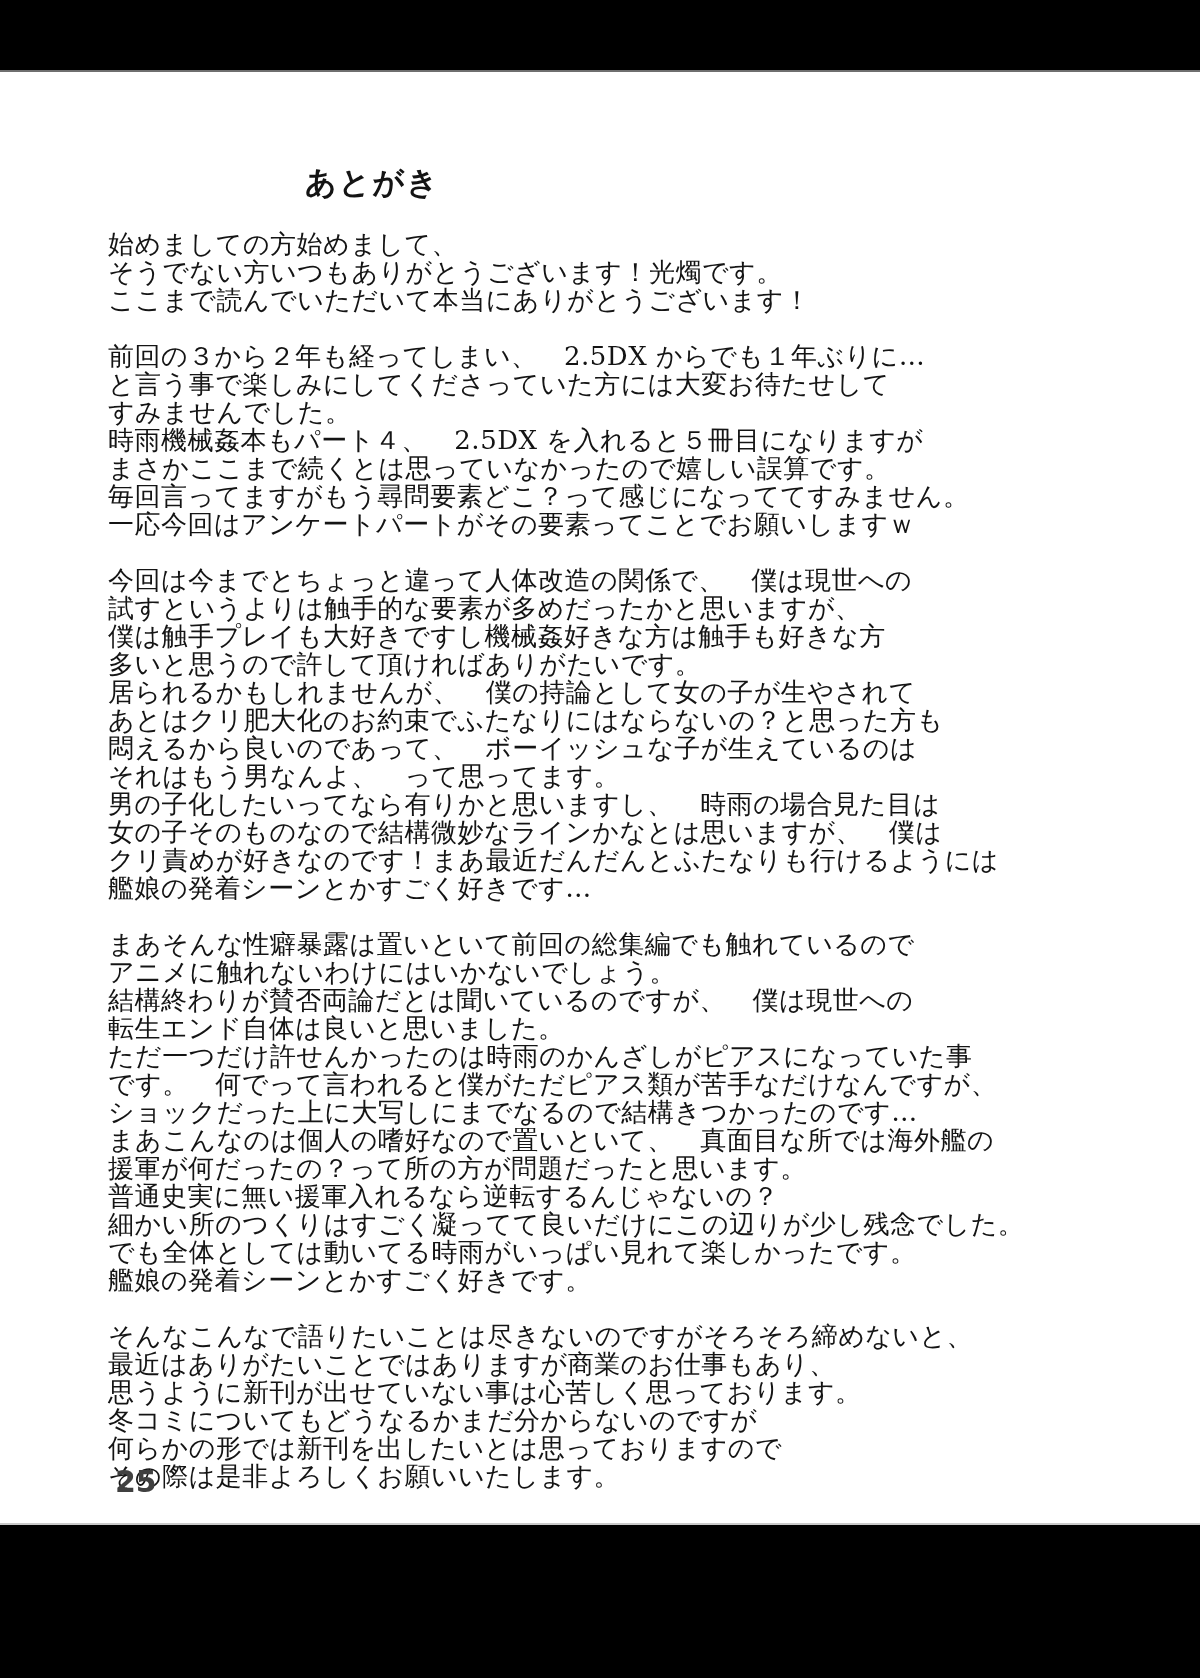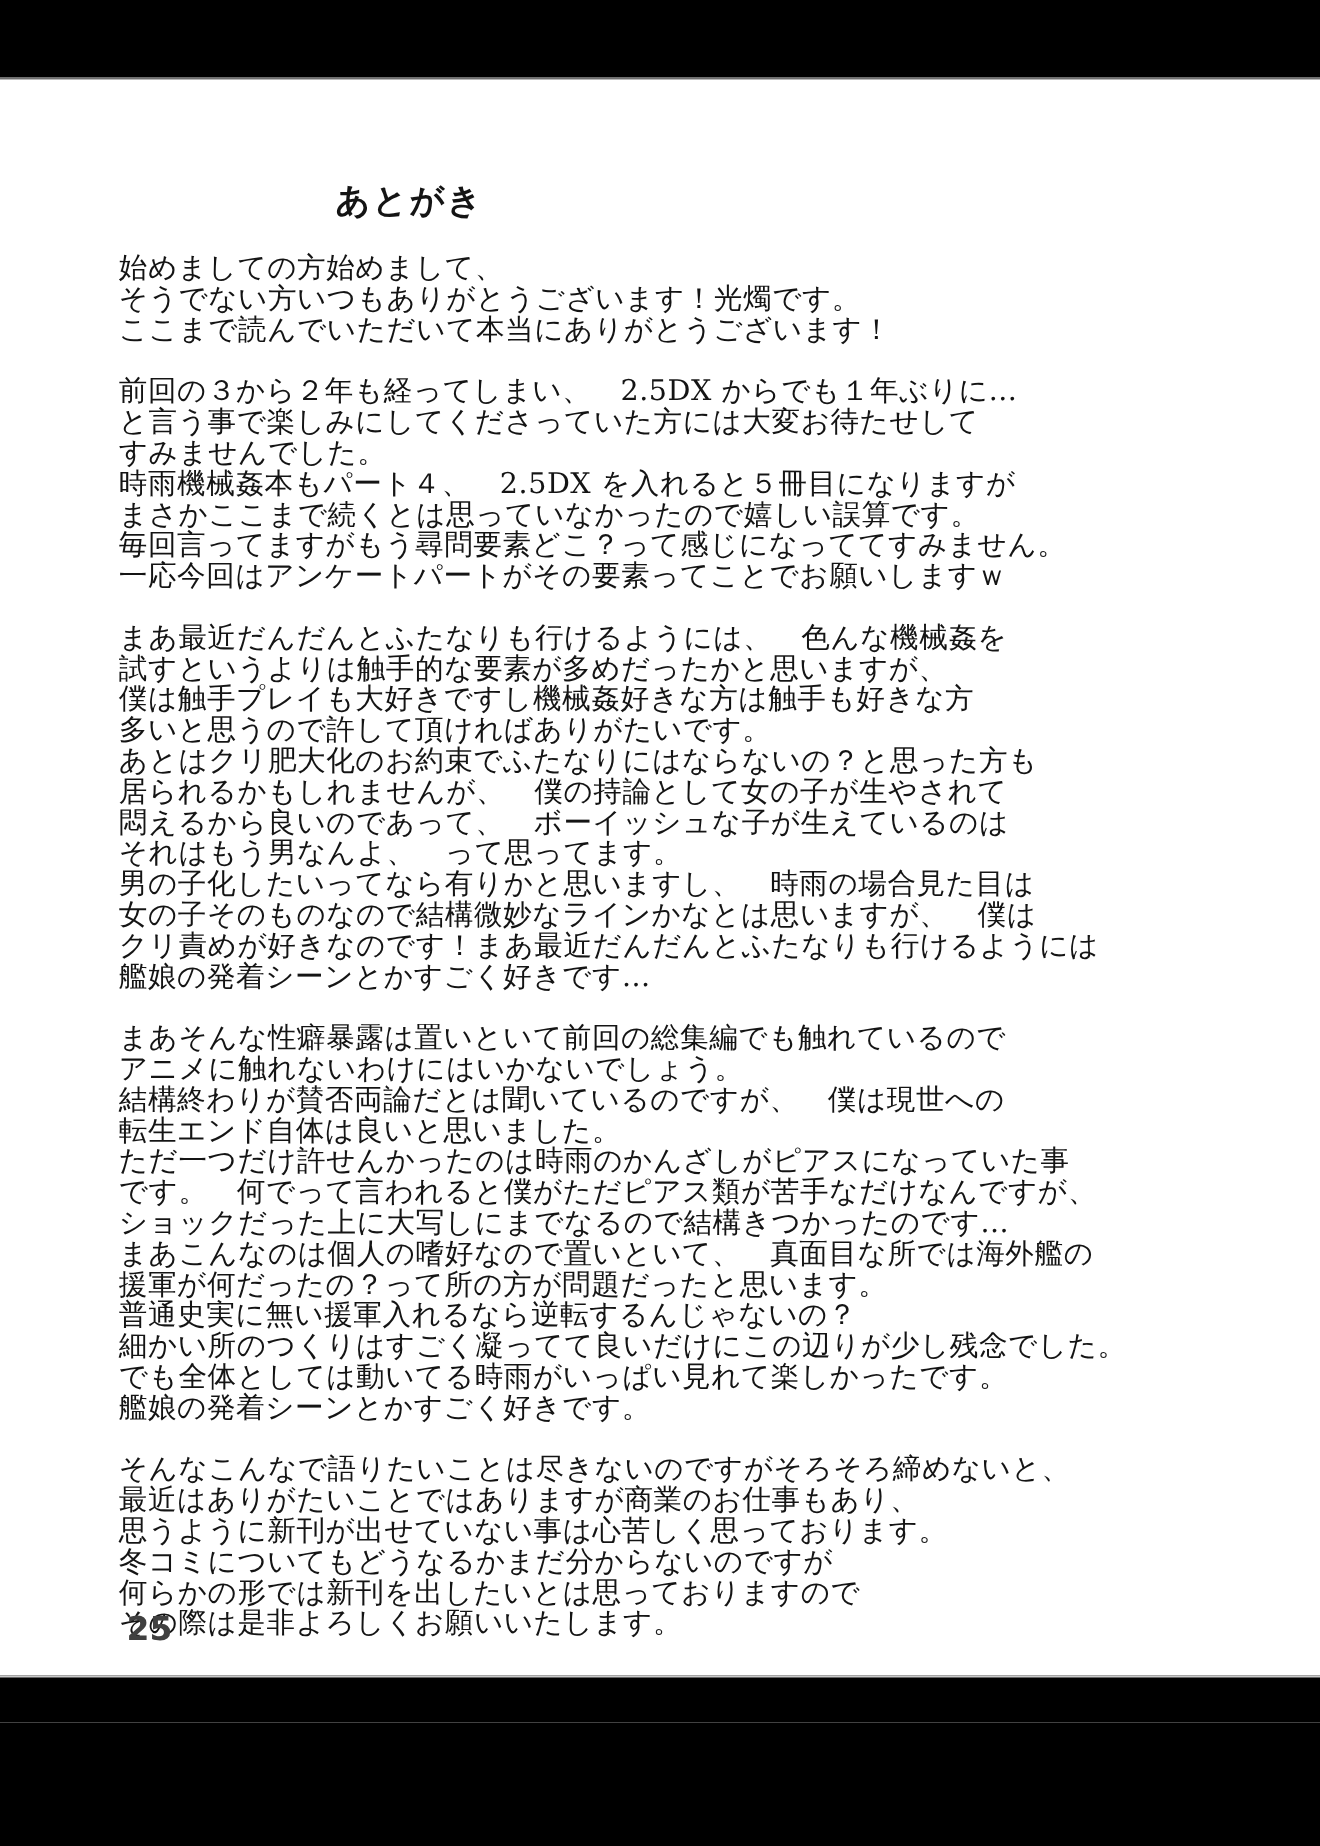--- a/index.html
+++ b/index.html
@@ -87,26 +87,26 @@
     <div class="paragraph">
         <div class="line">前回の３から２年も経ってしまい、　2.5DX からでも１年ぶりに…</div>
         <div class="line">と言う事で楽しみにしてくださっていた方には大変お待たせして</div>
         <div class="line">すみませんでした。</div>
         <div class="line">時雨機械姦本もパート４、　2.5DX を入れると５冊目になりますが</div>
         <div class="line">まさかここまで続くとは思っていなかったので嬉しい誤算です。</div>
         <div class="line">毎回言ってますがもう尋問要素どこ？って感じになっててすみません。</div>
         <div class="line">一応今回はアンケートパートがその要素ってことでお願いしますｗ</div>
       </div>
     <div class="paragraph">
-        <div class="line">まあ最近だんだんとふたなりも行けるようには、　色んな機械姦を</div>
+        <div class="line">今回は今までとちょっと違って人体改造の関係で、　僕は現世への</div>
         <div class="line">試すというよりは触手的な要素が多めだったかと思いますが、</div>
         <div class="line">僕は触手プレイも大好きですし機械姦好きな方は触手も好きな方</div>
         <div class="line">多いと思うので許して頂ければありがたいです。</div>
+        <div class="line">居られるかもしれませんが、　僕の持論として女の子が生やされて</div>
         <div class="line">あとはクリ肥大化のお約束でふたなりにはならないの？と思った方も</div>
-        <div class="line">居られるかもしれませんが、　僕の持論として女の子が生やされて</div>
         <div class="line">悶えるから良いのであって、　ボーイッシュな子が生えているのは</div>
         <div class="line">それはもう男なんよ、　って思ってます。</div>
         <div class="line">男の子化したいってなら有りかと思いますし、　時雨の場合見た目は</div>
         <div class="line">女の子そのものなので結構微妙なラインかなとは思いますが、　僕は</div>
         <div class="line">クリ責めが好きなのです！まあ最近だんだんとふたなりも行けるようには</div>
         <div class="line">艦娘の発着シーンとかすごく好きです…</div>
       </div>
     <div class="paragraph">
         <div class="line">まあそんな性癖暴露は置いといて前回の総集編でも触れているので</div>
         <div class="line">アニメに触れないわけにはいかないでしょう。</div>

